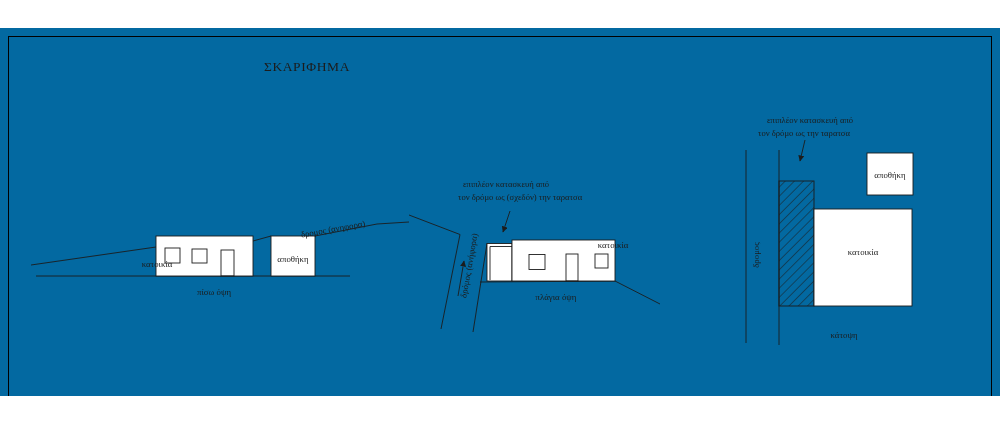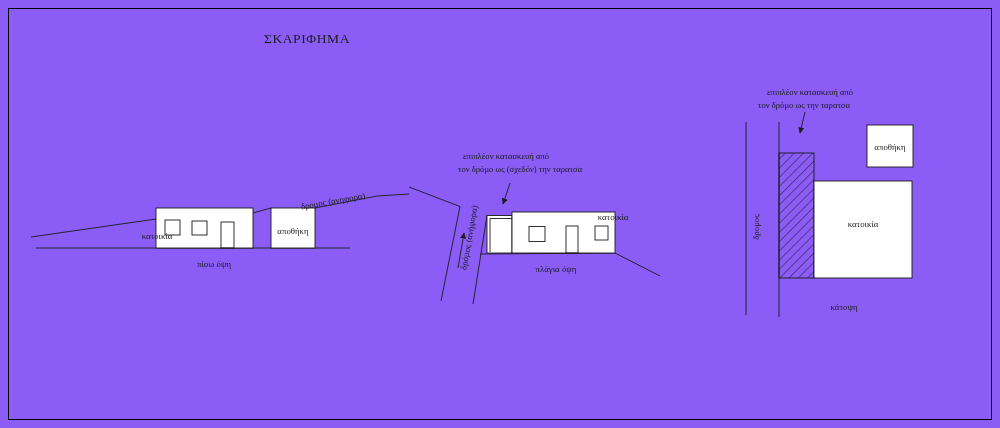--- a/index.html
+++ b/index.html
@@ -1,21 +1,22 @@
 <!DOCTYPE html>
 <html><head>
 <meta charset="utf-8">
 <style>
   html,body{margin:0;padding:0;background:#fff;}
   #canvas{
     position:relative;
-    width:1000px;height:428px;
-    background:#8b5cf6;
+    width:1000px;height:368px;
+    background:#0369a1;
     font-family:"Liberation Serif", serif;
     overflow:hidden;
+    margin-top:28px;
   }
   svg{position:absolute;left:0;top:0;}
   svg text{
     font-family:"Liberation Serif", serif;
     fill:#1c1c1c;
   }
   .lbl{font-size:8.8px;}
   .ann{font-size:8.6px;}
   .ttl{font-size:13.5px;letter-spacing:0.6px;}
 </style>

